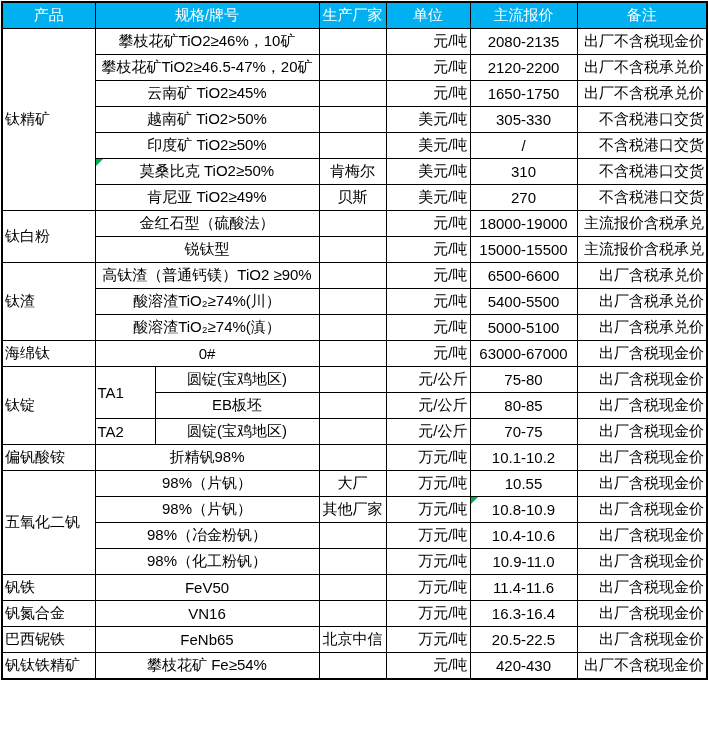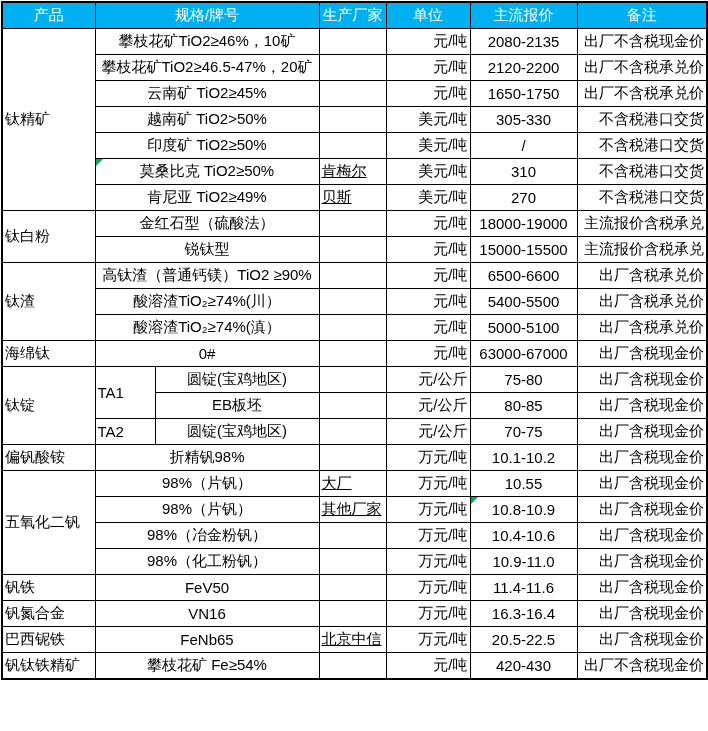--- a/index.html
+++ b/index.html
@@ -38,21 +38,21 @@
   .price th{
     background:var(--header-bg);
     color:var(--header-text);
     font-weight:normal;
     text-align:center;
     height:25px;
   }
   .c-prod{text-align:left;}
   .c-spec{text-align:center;padding-left:3px;}
   .c-grade{text-align:left;padding-left:3px;margin-top:28px;}
-  .c-maker{text-align:left;padding:0 1px;text-decoration:underline;}
+  .c-maker{text-align:center;padding:0 1px;}
   .c-unit{text-align:right;}
   .c-price{text-align:center;}
   .c-note{text-align:right;padding-left:2px;}
   .rel{position:relative;}
   .tri{
     position:absolute;top:0;left:0;
     width:0;height:0;
     border-top:7px solid var(--marker-green);
     border-right:7px solid transparent;
   }

